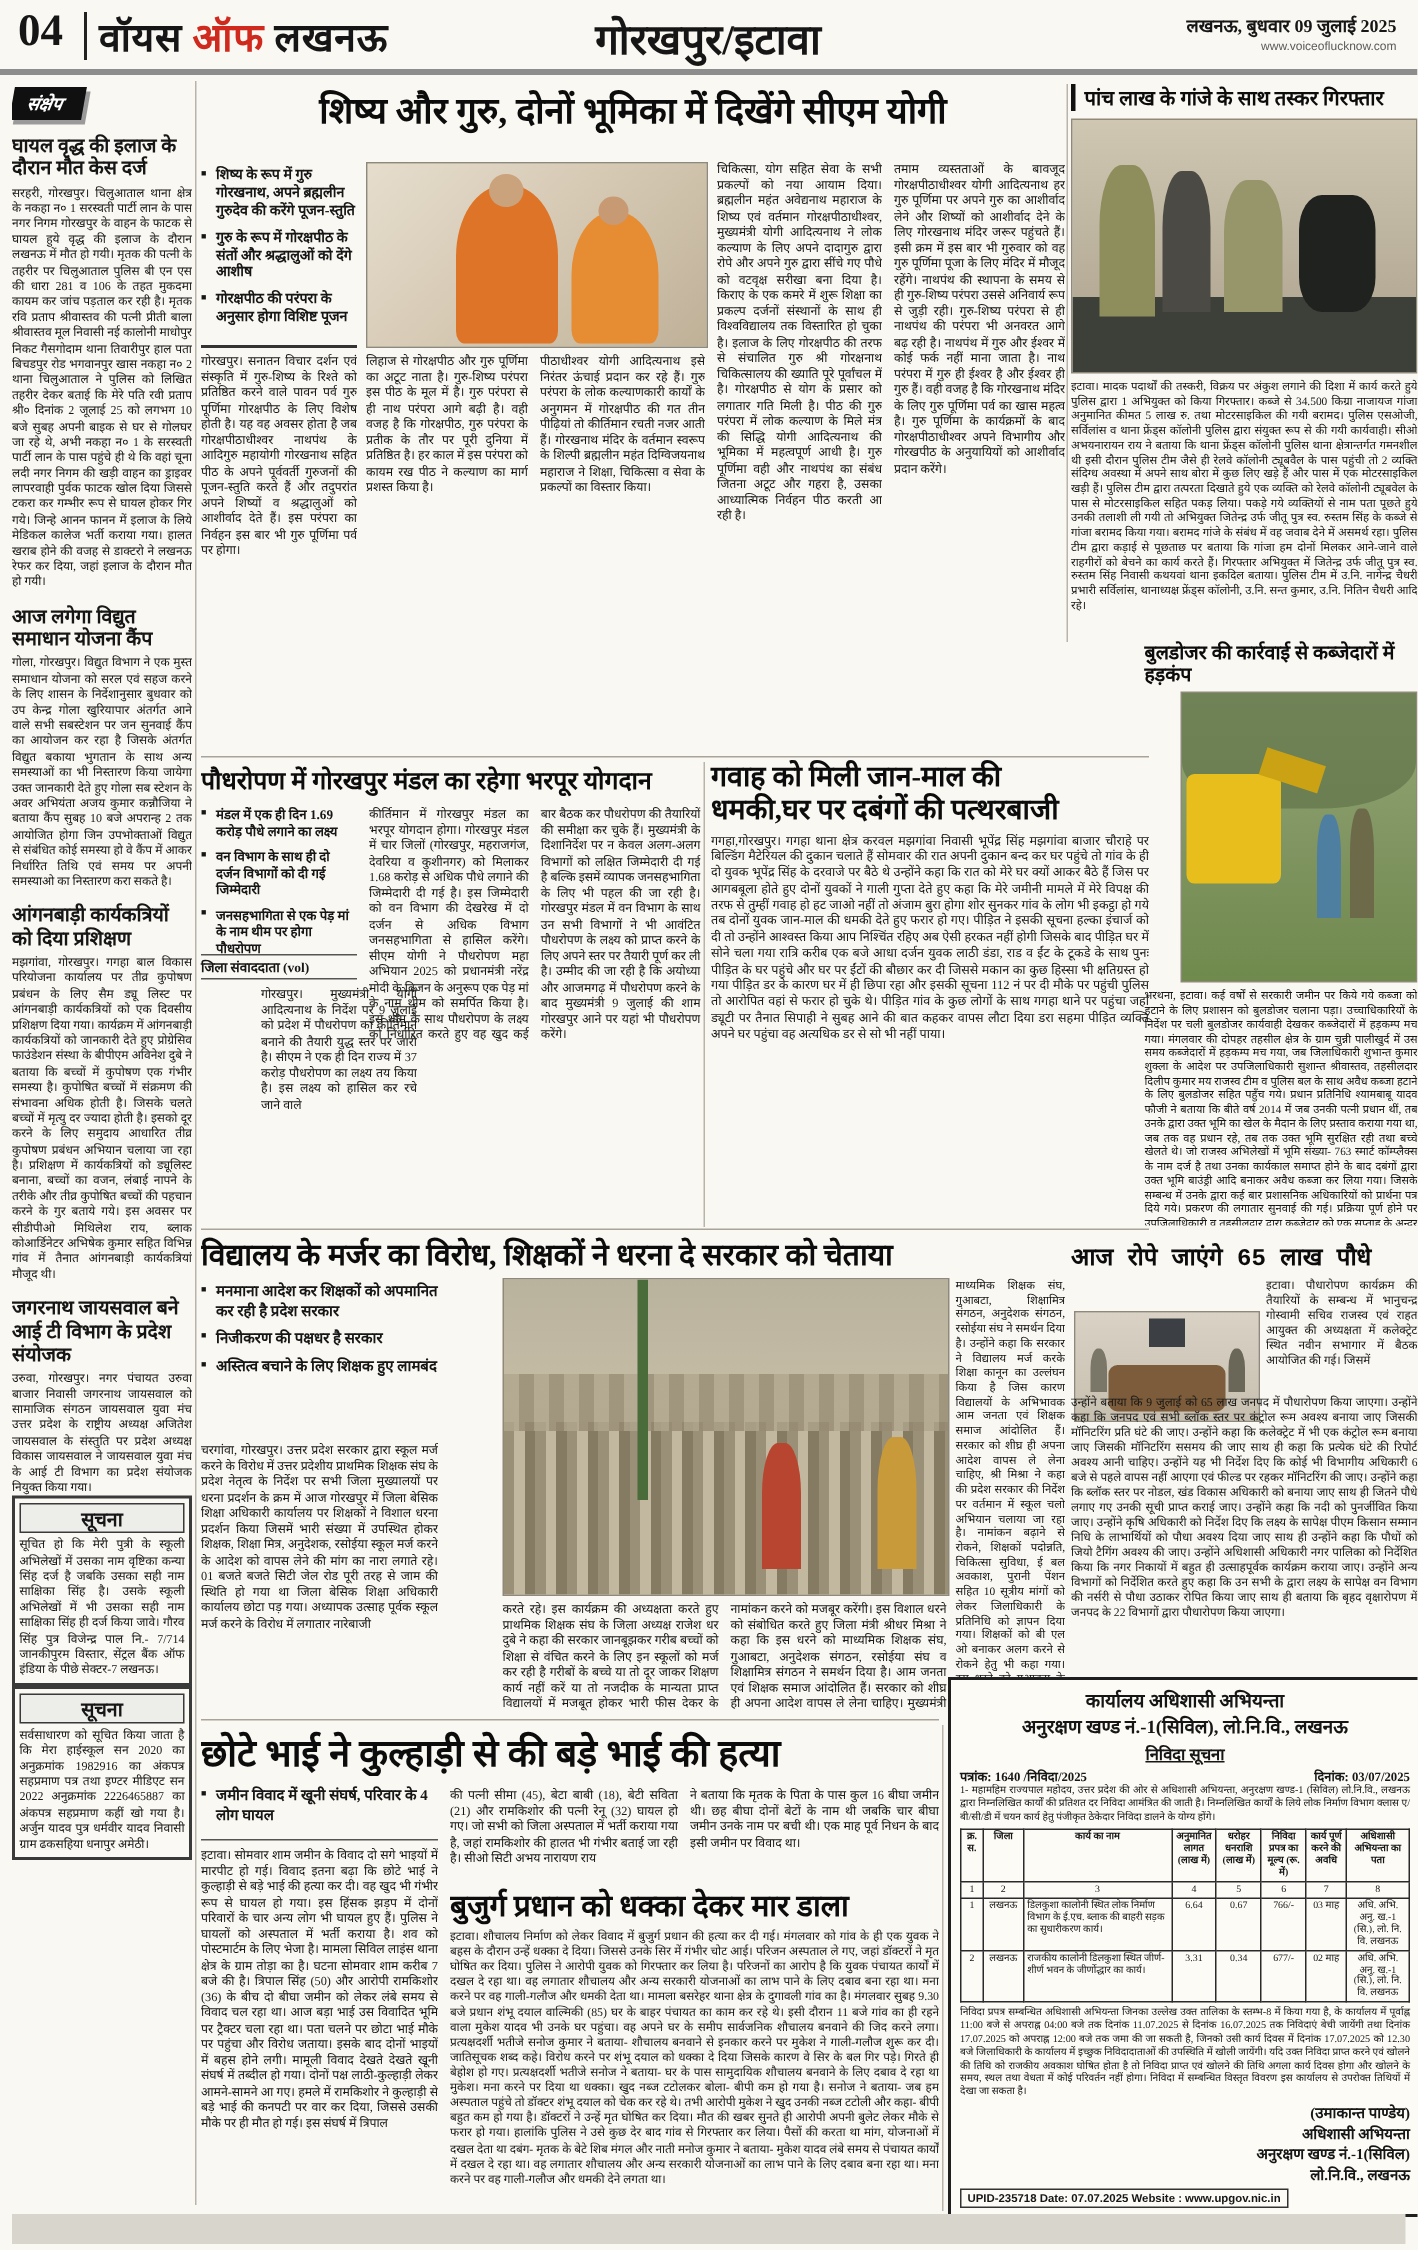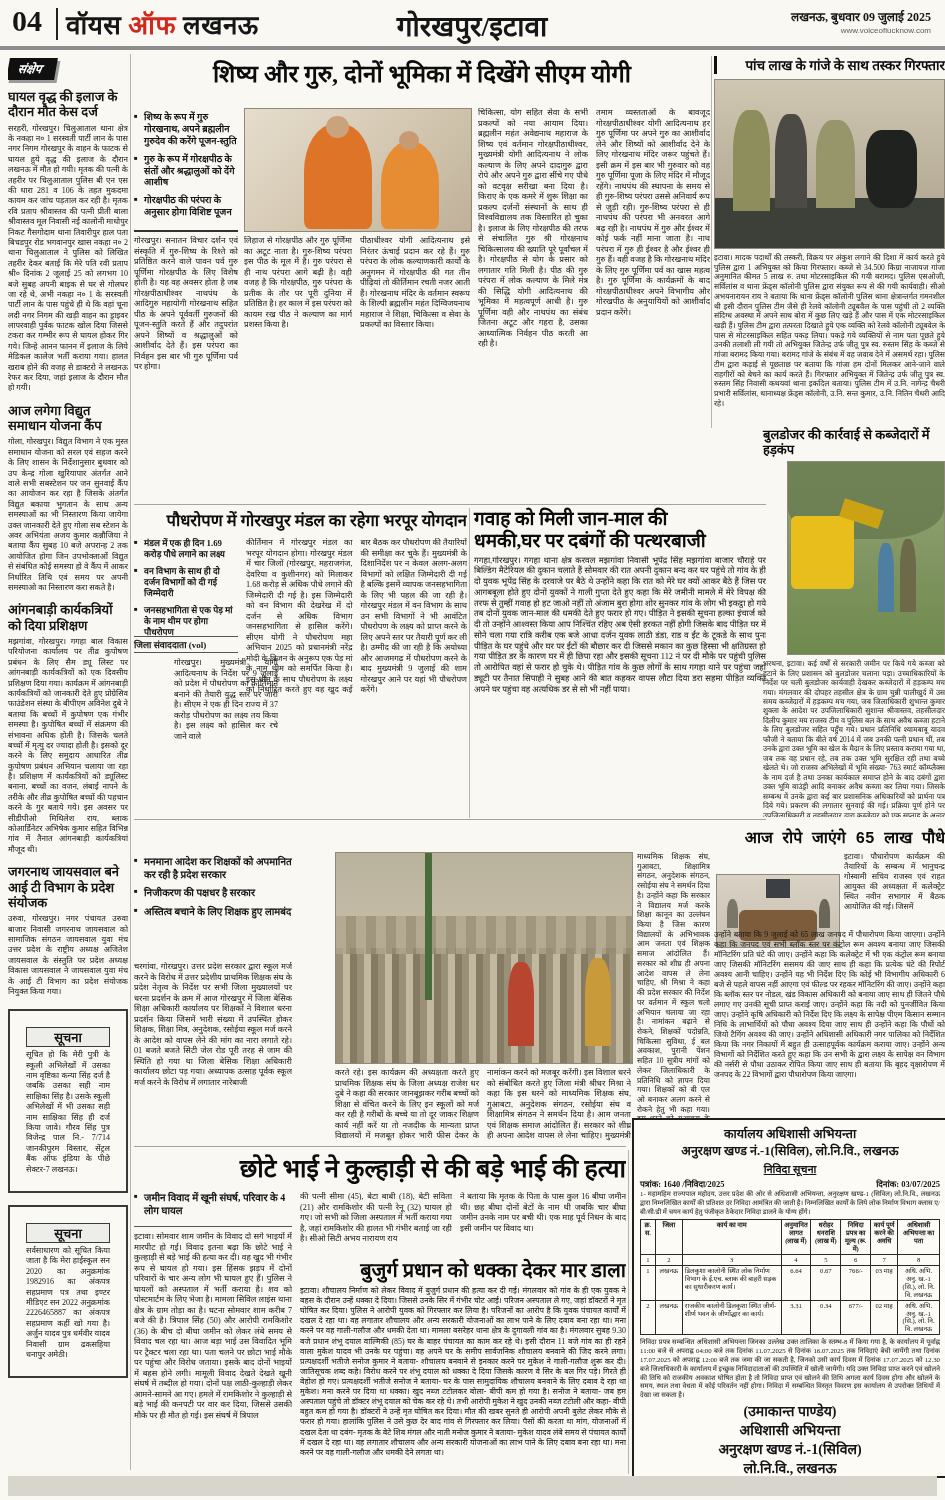--- a/index.html
+++ b/index.html
@@ -3,58 +3,58 @@
 <meta charset="utf-8">
 <style>
   html,body{margin:0;padding:0;}
   body{
     width:945px;height:1500px;position:relative;overflow:hidden;
     background:#faf8f2;color:#161616;
     font-family:"Liberation Serif","DejaVu Serif",serif;
   }
   .abs{position:absolute;}
   .hl{font-weight:800;color:#0c0c0c;}
-  .nowrap{white-space:nowrap;overflow:hidden;text-align:right;}
+  .nowrap{white-space:nowrap;overflow:hidden;}
   .jt{text-align:justify;line-height:1.28;overflow:hidden;word-break:break-word;}
   .vr{background:#b9b4a9;width:1px;}
   .hrline{background:#a9a49a;height:1px;}
   
   .pageno{font-size:30px;font-weight:800;}
   .brand{font-size:26px;font-weight:800;letter-spacing:0.5px;}
   .brand .red{color:#cf2a1d;}
   .section-title{font-size:28px;font-weight:800;text-align:center;}
   .dateline{font-size:12px;font-weight:700;text-align:right;}
   .website{font-size:8px;color:#5a5a5a;text-align:right;font-family:"Liberation Sans",sans-serif;}
   .toprule{background:#8d8d8d;height:4px;}
   
   .brieftab{background:#101010;color:#fff;display:inline-block;padding:2px 14px 3px 10px;
     font-size:12px;font-weight:700;font-style:italic;transform:skewX(-10deg);box-shadow:3px 3px 0 #9a9a9a;}
   .sb-h{font-size:13px;line-height:1.18;font-weight:800;margin:9px 0 4px;}
   .sb-b{font-size:8px;line-height:1.3;text-align:justify;}
-  .notice{border:2px solid #3a3a3a;padding:16px;margin-top:12px;background:#fbf9f3;}
+  .notice{border:2px solid #3a3a3a;padding:3px;background:#fbf9f3;}
   .notice-t{border:1px solid #3a3a3a;background:#ededea;text-align:center;font-weight:800;font-size:13px;margin-bottom:3px;}
   .notice-b{font-size:8px;line-height:1.3;text-align:justify;}
   
   .bl{list-style:none;margin:0;padding:0;}
   .bl li{position:relative;padding-left:10px;font-weight:700;margin-bottom:6px;line-height:1.25;}
   .bl li::before{content:"■";position:absolute;left:0;top:1px;font-size:6px;}
   
   .ph{background:#c9c0ad;border:1px solid #8f897c;overflow:hidden;position:relative;}
   .sh{position:absolute;}
   
   .tender{border:2px solid #1f1f1f;background:#fcfbf6;padding:5px 6px;font-size:8px;}
   .tender .t1{font-size:12.5px;font-weight:800;text-align:center;}
   .tender .t2{font-size:12.5px;font-weight:800;text-align:center;}
   .tender .t3{font-size:11px;font-weight:800;text-align:center;text-decoration:underline;margin:2px 0;}
   .tender .refs{display:flex;justify-content:space-between;font-weight:700;font-size:8.5px;margin:1px 0;}
   .tender .intro,.tender .foot{font-size:6.8px;line-height:1.3;text-align:justify;}
   .tender table{width:100%;border-collapse:collapse;margin:3px 0;}
   .tender th,.tender td{border:1px solid #2a2a2a;font-size:6.6px;line-height:1.2;padding:1px 2px;vertical-align:top;text-align:center;}
   .tender td.name{text-align:left;}
-  .tender .sig{text-align:center;font-weight:700;font-size:14px;line-height:1.35;margin-top:3px;}
+  .tender .sig{text-align:right;font-weight:700;font-size:10px;line-height:1.35;margin-top:3px;}
   .tender .upid{display:inline-block;border:1px solid #333;padding:1px 4px;font-weight:700;font-size:7.6px;margin-top:2px;font-family:"Liberation Sans",sans-serif;}
   .footer-strip{background:#d8d5cd;}
 </style>
 </head>
 <body>
 
 <div class="abs" style="left:0;top:0;width:945px;height:46px;">
   <div class="abs pageno" style="left:12px;top:4px;">04</div>
   <div class="abs" style="left:56px;top:8px;width:2px;height:32px;background:#222;"></div>
   <div class="abs brand" style="left:66px;top:6px;">
@@ -165,20 +165,21 @@
 <div class="abs" style="left:474px;top:508px;width:292px;height:310px;">
   <div class="hl" style="font-size:19px;line-height:1.15;text-align:left;">
     <div>गवाह को मिली जान-माल की</div>
     <div>धमकी,घर पर दबंगों की पत्थरबाजी</div>
   </div>
   <div class="jt" style="margin-top:4px;height:252px;font-size:8.4px;">गगहा,गोरखपुर। गगहा थाना क्षेत्र करवल मझगांवा निवासी भूपेंद्र सिंह मझगांवा बाजार चौराहे पर बिल्डिंग मैटेरियल की दुकान चलाते हैं सोमवार की रात अपनी दुकान बन्द कर घर पहुंचे तो गांव के ही दो युवक भूपेंद्र सिंह के दरवाजे पर बैठे थे उन्होंने कहा कि रात को मेरे घर क्यों आकर बैठे हैं जिस पर आगबबूला होते हुए दोनों युवकों ने गाली गुप्ता देते हुए कहा कि मेरे जमीनी मामले में मेरे विपक्ष की तरफ से तुम्हीं गवाह हो हट जाओ नहीं तो अंजाम बुरा होगा शोर सुनकर गांव के लोग भी इकट्ठा हो गये तब दोनों युवक जान-माल की धमकी देते हुए फरार हो गए। पीड़ित ने इसकी सूचना हल्का इंचार्ज को दी तो उन्होंने आश्वस्त किया आप निश्चिंत रहिए अब ऐसी हरकत नहीं होगी जिसके बाद पीड़ित घर में सोने चला गया रात्रि करीब एक बजे आधा दर्जन युवक लाठी डंडा, राड व ईंट के टूकडे के साथ पुनः पीड़ित के घर पहुंचे और घर पर ईंटों की बौछार कर दी जिससे मकान का कुछ हिस्सा भी क्षतिग्रस्त हो गया पीड़ित डर के कारण घर में ही छिपा रहा और इसकी सूचना 112 नं पर दी मौके पर पहुंची पुलिस तो आरोपित वहां से फरार हो चुके थे। पीड़ित गांव के कुछ लोगों के साथ गगहा थाने पर पहुंचा जहां ड्यूटी पर तैनात सिपाही ने सुबह आने की बात कहकर वापस लौटा दिया डरा सहमा पीड़ित व्यक्ति अपने घर पहुंचा वह अत्यधिक डर से सो भी नहीं पाया।</div>
 </div>
 
 <div class="abs hrline" style="left:134px;top:819px;width:632px;"></div>
 <div class="abs" style="left:134px;top:822px;width:576px;height:322px;">
+  <div class="abs hl nowrap" style="left:0;top:0;width:576px;font-size:20px;">विद्यालय के मर्जर का विरोध, शिक्षकों ने धरना दे सरकार को चेताया</div>
   <ul class="bl abs" style="left:0;top:34px;width:158px;font-size:10px;">
     <li>मनमाना आदेश कर शिक्षकों को अपमानित कर रही है प्रदेश सरकार</li>
     <li>निजीकरण की पक्षधर है सरकार</li>
     <li>अस्तित्व बचाने के लिए शिक्षक हुए लामबंद</li>
   </ul>
   <div class="abs jt" style="left:0;top:140px;width:158px;height:182px;font-size:8.2px;">चरगांवा, गोरखपुर। उत्तर प्रदेश सरकार द्वारा स्कूल मर्ज करने के विरोध में उत्तर प्रदेशीय प्राथमिक शिक्षक संघ के प्रदेश नेतृत्व के निर्देश पर सभी जिला मुख्यालयों पर धरना प्रदर्शन के क्रम में आज गोरखपुर में जिला बेसिक शिक्षा अधिकारी कार्यालय पर शिक्षकों ने विशाल धरना प्रदर्शन किया जिसमें भारी संख्या में उपस्थित होकर शिक्षक, शिक्षा मित्र, अनुदेशक, रसोईया स्कूल मर्ज करने के आदेश को वापस लेने की मांग का नारा लगाते रहे। 01 बजते बजते सिटी जेल रोड पूरी तरह से जाम की स्थिति हो गया था जिला बेसिक शिक्षा अधिकारी कार्यालय छोटा पड़ गया। अध्यापक उत्साह पूर्वक स्कूल मर्ज करने के विरोध में लगातार नारेबाजी</div>
   <div class="abs ph" style="left:201px;top:30px;width:296px;height:210px;background:linear-gradient(180deg,#b9b29d 0%,#c6bda6 40%,#a99f88 100%);">
     <div class="sh" style="left:0;top:45%;width:100%;height:55%;background:repeating-linear-gradient(90deg,#9a8f77 0 7px,#c2b89f 7px 14px,#857a62 14px 21px);"></div>
     <div class="sh" style="left:0;top:30%;width:100%;height:18%;background:repeating-linear-gradient(90deg,#b0a68d 0 10px,#978c73 10px 20px);opacity:.8;"></div>
     <div class="sh" style="left:30%;top:0;width:2.5%;height:70%;background:#4a6b3a;"></div>

